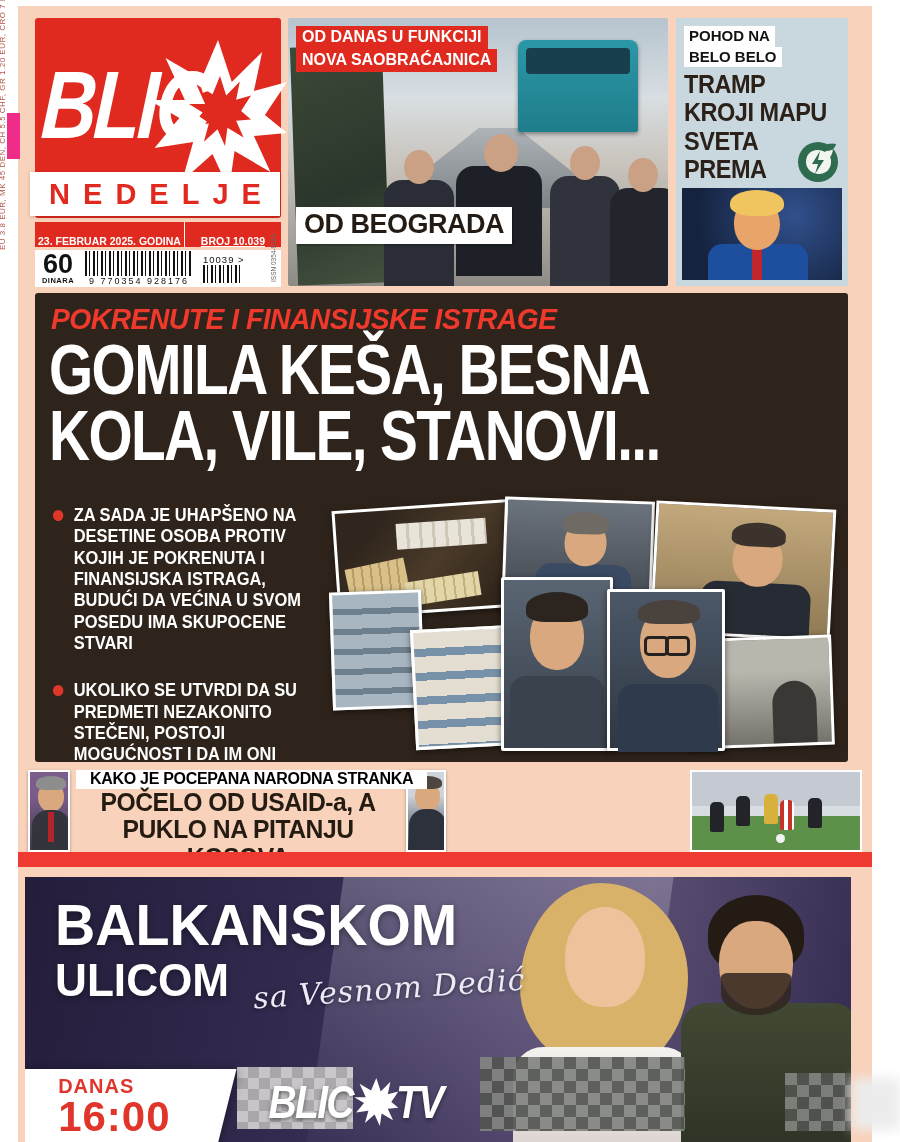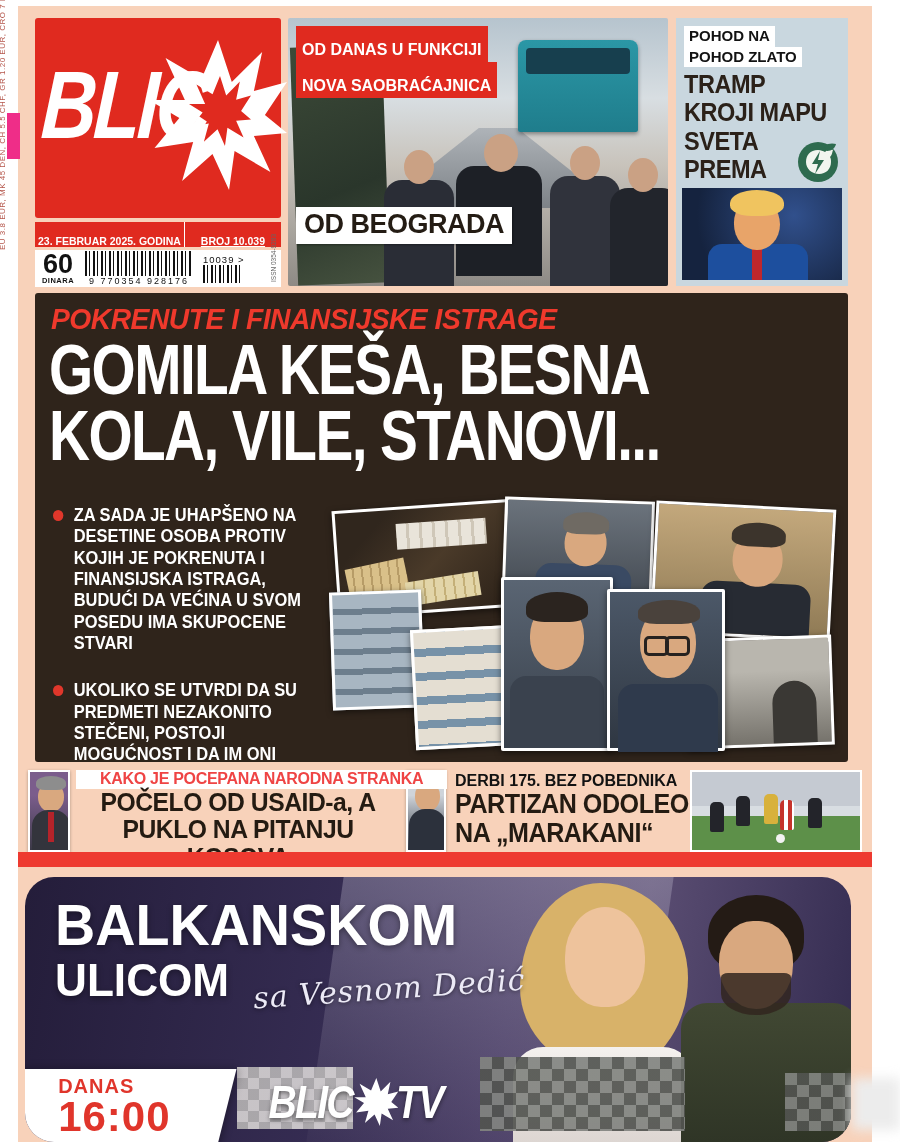--- a/index.html
+++ b/index.html
@@ -49,21 +49,21 @@
     clip-path:polygon(42% 0,58% 0,100% 100%,0 100%); }
   .pc-bus { position:absolute; left:230px; top:22px; width:120px; height:92px; background:linear-gradient(180deg,#2b97a6,#1f7d8c);
     border-radius:8px 8px 2px 2px; box-shadow:0 2px 4px rgba(0,0,0,.4); }
   .pc-bus::after{ content:""; position:absolute; left:8px; top:8px; right:8px; height:26px; background:#173f4e; border-radius:4px; }
   .pc-pillar { position:absolute; left:6px; top:28px; width:92px; height:238px;
     background:linear-gradient(160deg,#3c4a38,#2a362b 60%,#46523f); transform:rotate(-2deg); }
   .pc-crowd { position:absolute; left:0; bottom:0; width:100%; height:150px; }
   .pc-head { position:absolute; width:30px; height:34px; border-radius:50%; background:#caa184; }
   .pc-body { position:absolute; width:70px; height:110px; border-radius:18px 18px 0 0; background:#23262e; }
   .pc-badge { position:absolute; left:8px; top:8px; font-weight:700; font-size:16px; color:#fff; line-height:1.25; }
-  .pc-badge span { background:#e02a1f; display:inline-block; padding:14px 6px 2px; }
+  .pc-badge span { background:#e02a1f; display:inline-block; padding:1px 6px 2px; }
   .pc-head-strips { position:absolute; left:8px; bottom:6px; font-weight:700; font-size:27px; color:#241c14; line-height:1.32; }
   .pc-head-strips span { background:#fff; display:inline-block; padding:0 8px 2px; letter-spacing:-.5px;
     box-shadow:1px 1px 2px rgba(0,0,0,.35); }
 
   
   .box-right { position:absolute; left:676px; top:18px; width:172px; height:268px; background:#c9d7df; overflow:hidden; }
   .br-kicker { position:absolute; left:8px; top:8px; font-weight:800; font-size:15px; color:#121212; line-height:1.3; }
   .br-kicker span { background:#fff; display:inline-block; padding:0 5px 1px; }
   .br-headline { position:absolute; left:8px; top:52px; width:160px; font-weight:800; font-size:25px; color:#2b2119;
     line-height:1.13; transform:scaleX(.94); transform-origin:left top; letter-spacing:-.5px; }
@@ -113,35 +113,35 @@
     border:3px solid #262220; border-radius:5px; }
   .glasses::before{ left:0; } .glasses::after{ right:0; }
 
   
   .teaser-left { position:absolute; left:28px; top:770px; width:418px; height:82px; }
   .teaser-right { position:absolute; left:455px; top:770px; width:407px; height:82px; }
   .t-photo { position:absolute; top:0; height:82px; border:2px solid #fff; box-shadow:0 1px 3px rgba(0,0,0,.3); overflow:hidden; }
   .tp1 { left:0; width:42px; background:linear-gradient(180deg,#7b5d8c 30%,#3b3947); }
   .tp2 { right:0; width:40px; background:linear-gradient(180deg,#cfd4da 30%,#2e3440); }
   .t-copy { position:absolute; left:48px; right:46px; top:0; text-align:center; }
-  .t-kick { display:inline-block; background:#fff; padding:0 24px 1px; font-weight:800; font-size:16px; color:#ef4444; letter-spacing:-.3px; white-space:nowrap;}
+  .t-kick { display:inline-block; background:#fff; padding:0 14px 1px; font-weight:800; font-size:16px; color:#000000; letter-spacing:-.3px; white-space:nowrap;}
   .t-head2 { font-weight:800; font-size:26px; color:#241b12; line-height:1.05; letter-spacing:-.5px;
     transform:scaleX(.95); transform-origin:center top; }
   .t-copy2 { position:absolute; left:0; top:2px; width:232px; }
   .t-kick2 { font-weight:800; font-size:16px; color:#121212; white-space:nowrap; }
   .t-head3 { font-weight:800; font-size:27px; color:#241b12; line-height:1.06; letter-spacing:-.5px; text-align:left;
     transform:scaleX(.93); transform-origin:left top; white-space:nowrap; }
   .football { position:absolute; right:0; top:0; width:172px; height:82px; border:2px solid #fff; overflow:hidden;
     background:linear-gradient(180deg,#c5cad2 0 34px,#d8dde2 34px 44px,#5d9049 44px 100%); }
   .player { position:absolute; width:14px; height:30px; border-radius:5px 5px 2px 2px; }
   .red-strip { position:absolute; left:18px; top:852px; width:854px; height:15px; background:#ee3a30; }
 
   
   .banner { position:absolute; left:25px; top:877px; width:826px; height:265px; overflow:hidden;
-    background:linear-gradient(100deg,#241d3a 0%,#352c52 38%,#4d4169 58%,#5a4d72 72%,#332b50 100%);border-radius:29px; }
+    background:linear-gradient(100deg,#241d3a 0%,#352c52 38%,#4d4169 58%,#5a4d72 72%,#332b50 100%); }
   .bn-street { position:absolute; left:300px; top:0; width:330px; height:265px;
     background:linear-gradient(180deg,rgba(190,185,205,.35),rgba(90,80,110,.15)); transform:skewX(-8deg); }
   .bn-title1 { position:absolute; left:30px; top:14px; color:#fff; font-weight:900; font-size:58px; letter-spacing:0;
     transform:scaleX(.96); transform-origin:left top; white-space:nowrap; text-shadow:0 2px 6px rgba(0,0,0,.4); }
   .bn-title2 { position:absolute; left:30px; top:76px; color:#fff; font-weight:900; font-size:46px;
     transform:scaleX(.96); transform-origin:left top; text-shadow:0 2px 6px rgba(0,0,0,.4); }
   .bn-script { position:absolute; left:228px; top:94px; color:#eceaf6; font-family:"DejaVu Serif", serif;
     font-style:italic; font-size:30px; transform:rotate(-4deg); letter-spacing:1px; text-shadow:0 1px 4px rgba(0,0,0,.5); }
   .bn-guest { position:absolute; left:32px; top:148px; color:#fff; font-size:25px; letter-spacing:.5px;
     text-shadow:0 1px 4px rgba(0,0,0,.5); }
@@ -179,20 +179,23 @@
   <div class="paper"></div>
 
   <div class="edge-prices">EU 3.8 EUR, MK 45 DEN, CH 5.5 CHF, GR 1.20 EUR, CRO 7 KN, SLO 0.9 EUR, CG 0.8 EUR, NL 2.0 EUR</div>
   <div class="reg-mark"></div>
 
   <div class="logo-box">
     <div class="star-white"></div>
     <div class="star-red"></div>
     <div class="blic-word">BLIC</div>
   </div>
+  <div class="nedelje-strip">
+    <span>NEDELJE</span>
+  </div>
   <div class="date-band">
     <div class="d1">23. FEBRUAR 2025. GODINA</div>
     <div class="sep"></div>
     <div class="d2">BROJ 10.039</div>
   </div>
   <div class="barcode-row">
     <div class="price">
       <div class="p-num">60</div>
       <div class="p-cur">DINARA</div>
     </div>
@@ -227,21 +230,21 @@
     </div>
     <div class="pc-head-strips">
       <span>OD BEOGRADA</span><br>
       <br>
     </div>
   </div>
 
   <div class="box-right">
     <div class="br-kicker">
       <span>POHOD NA</span><br>
-      <span>POHOD ZLATO</span>
+      <span>BELO BELO</span>
     </div>
     <div class="br-headline">TRAMP KROJI MAPU SVETA PREMA LITIJUMU</div>
     <div class="br-icon">
       <svg viewBox="0 0 44 44" width="44" height="44">
         <circle cx="22" cy="22" r="20" fill="#2e6b4f"></circle>
         <path d="M10 22c0-7 4-12 12-12 3 0 5 1 7 2 2-2 5-3 8-2-1 3-1 5-3 7 1 2 1 3 1 5 0 7-5 12-12 12S10 29 10 22z" fill="#f2f5ef"></path>
         <path d="M24 11l-8 13h6l-3 10 9-14h-6z" fill="#2e6b4f"></path>
         <path d="M28 6c4-3 9-3 12-2-1 4-4 7-9 7z" fill="#2e6b4f"></path>
       </svg>
     </div>
@@ -312,27 +315,20 @@
     <div class="t-copy">
       <div><span class="t-kick">KAKO JE POCEPANA NARODNA STRANKA</span></div>
       <div class="t-head2">
         <span>POČELO OD USAID-a, A</span><br>
         <span>PUKLO NA PITANJU KOSOVA</span>
       </div>
     </div>
   </div>
 
   <div class="teaser-right">
-    <div class="t-copy2">
-      <div class="t-kick2">DERBI 175. BEZ POBEDNIKA</div>
-      <div class="t-head3">
-        <span>PARTIZAN ODOLEO</span><br>
-        <span>NA „MARAKANI“</span>
-      </div>
-    </div>
     <div class="football">
       <div class="player" style="left:18px;top:30px;background:#23242a;"></div>
       <div class="player" style="left:44px;top:24px;background:#23242a;"></div>
       <div class="player" style="left:88px;top:28px;background:repeating-linear-gradient(90deg,#c5332b 0 4px,#fff 4px 8px);"></div>
       <div class="player" style="left:116px;top:26px;background:#23242a;"></div>
       <div class="player" style="left:72px;top:22px;background:#d8b13c;"></div>
       <i style="position:absolute;left:84px;top:62px;width:9px;height:9px;border-radius:50%;background:#f2f2f2;"></i>
     </div>
   </div>
 

